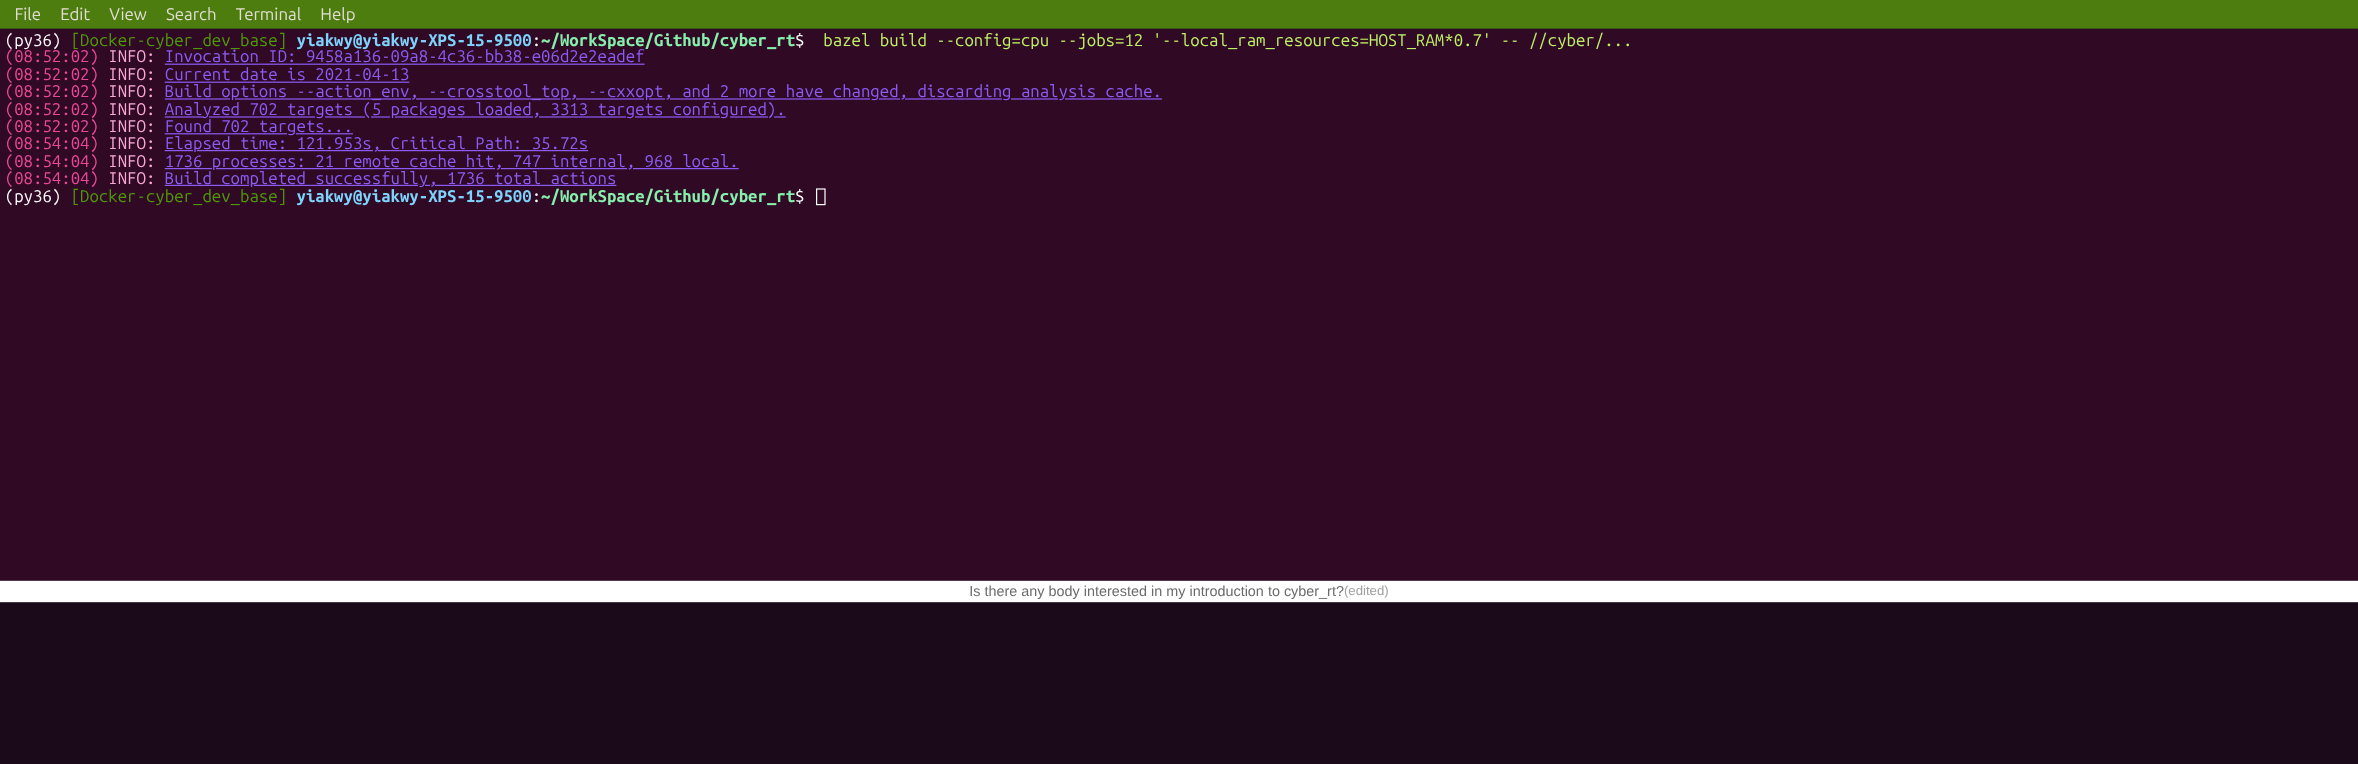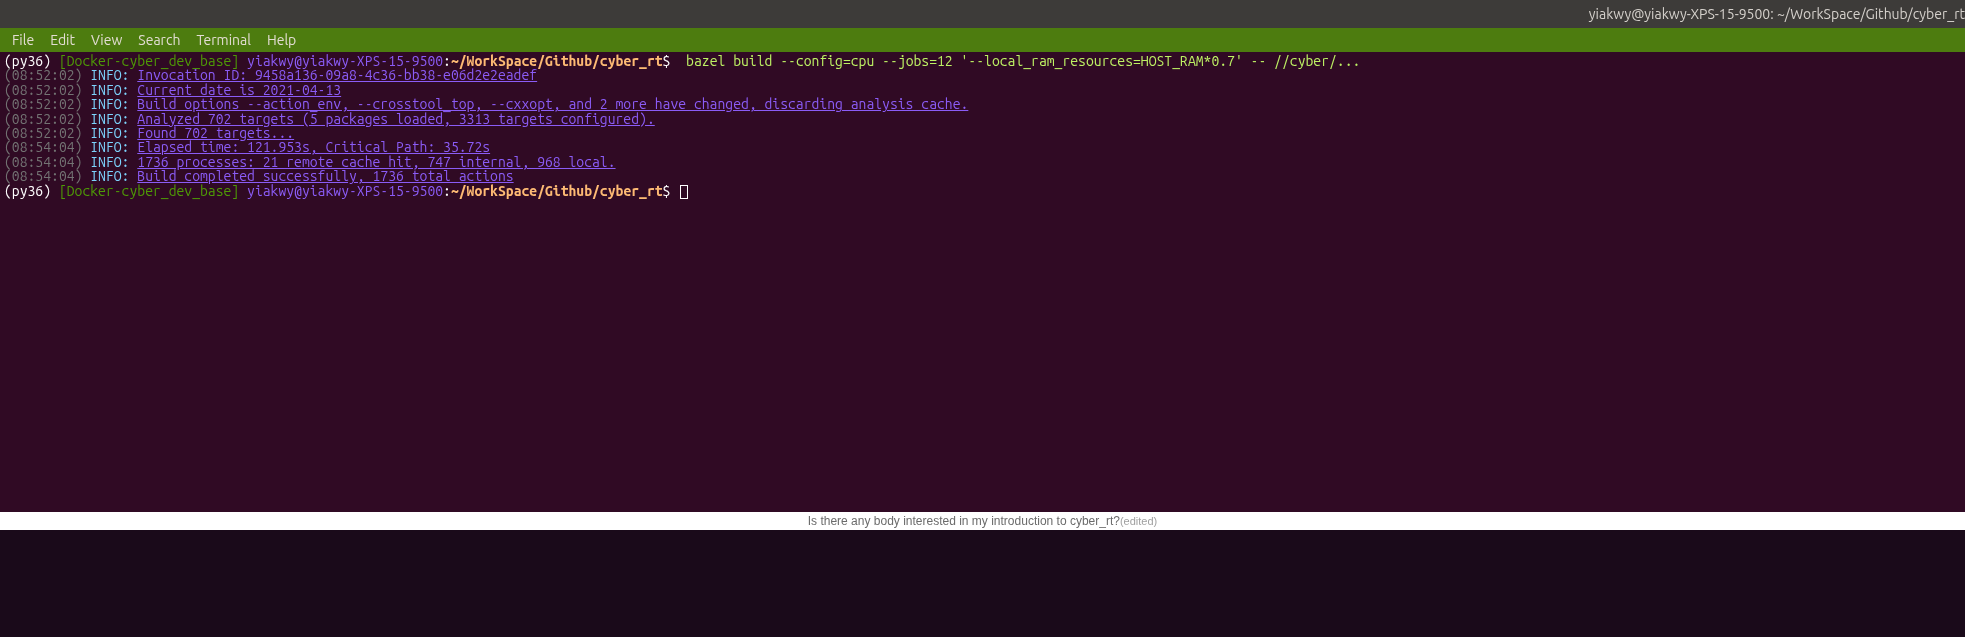--- a/index.html
+++ b/index.html
@@ -57,45 +57,42 @@
       align-items: center;
       justify-content: center;
       font-family: sans-serif;
       font-size: 12px;
       color: #6b6b6b;
     }
     .bottom-edited { color: #a0a0a0; font-size: 11px; }
 
     .venv { color: #ffffff; }
     .docker { color: #4e9a06; margin-top: 24px; }
-    .userhost { color: #8b5cf6; font-weight: normal; }
+    .userhost { color: #7dd3fc; font-weight: bold; }
     .colon { color: #ffffff; }
-    .pathp { color: #fdba74; font-weight: bold; }
+    .pathp { color: #86efac; font-weight: bold; }
     .dollar { color: #ffffff; }
     .cmd { color: #bef264; }
-    .ts { color: #737373; }
-    .info { color: #7dd3fc; }
+    .ts { color: #ec4899; }
+    .info { color: #f9a8d4; }
     .msg { color: #8b5cf6; text-decoration: underline; }
 
     .cursor-block {
       display: inline-block;
       width: 8px;
       height: 14px;
       border: 1px solid #fff;
       vertical-align: text-bottom;
       margin-left: 2px;
     }
   </style>
 </head>
 <body>
 
 <div class="terminal-window">
-  <div class="title-bar">
-    <span class="title-text">yiakwy@yiakwy-XPS-15-9500: ~/WorkSpace/Github/cyber_rt</span>
-  </div>
   <div class="menu-bar">
     <span class="menu-item">File</span>
     <span class="menu-item">Edit</span>
     <span class="menu-item">View</span>
     <span class="menu-item">Search</span>
     <span class="menu-item">Terminal</span>
     <span class="menu-item">Help</span>
   </div>
   <div class="terminal-body"><span class="venv">(py36)</span> <span class="docker">[Docker-cyber_dev_base]</span> <span class="userhost">yiakwy@yiakwy-XPS-15-9500</span><span class="colon">:</span><span class="pathp">~/WorkSpace/Github/cyber_rt</span><span class="dollar">$</span><span class="cmd">  bazel build --config=cpu --jobs=12 '--local_ram_resources=HOST_RAM*0.7' -- //cyber/...</span>
 <span class="ts">(08:52:02)</span> <span class="info">INFO:</span> <span class="msg">Invocation ID: 9458a136-09a8-4c36-bb38-e06d2e2eadef</span>

